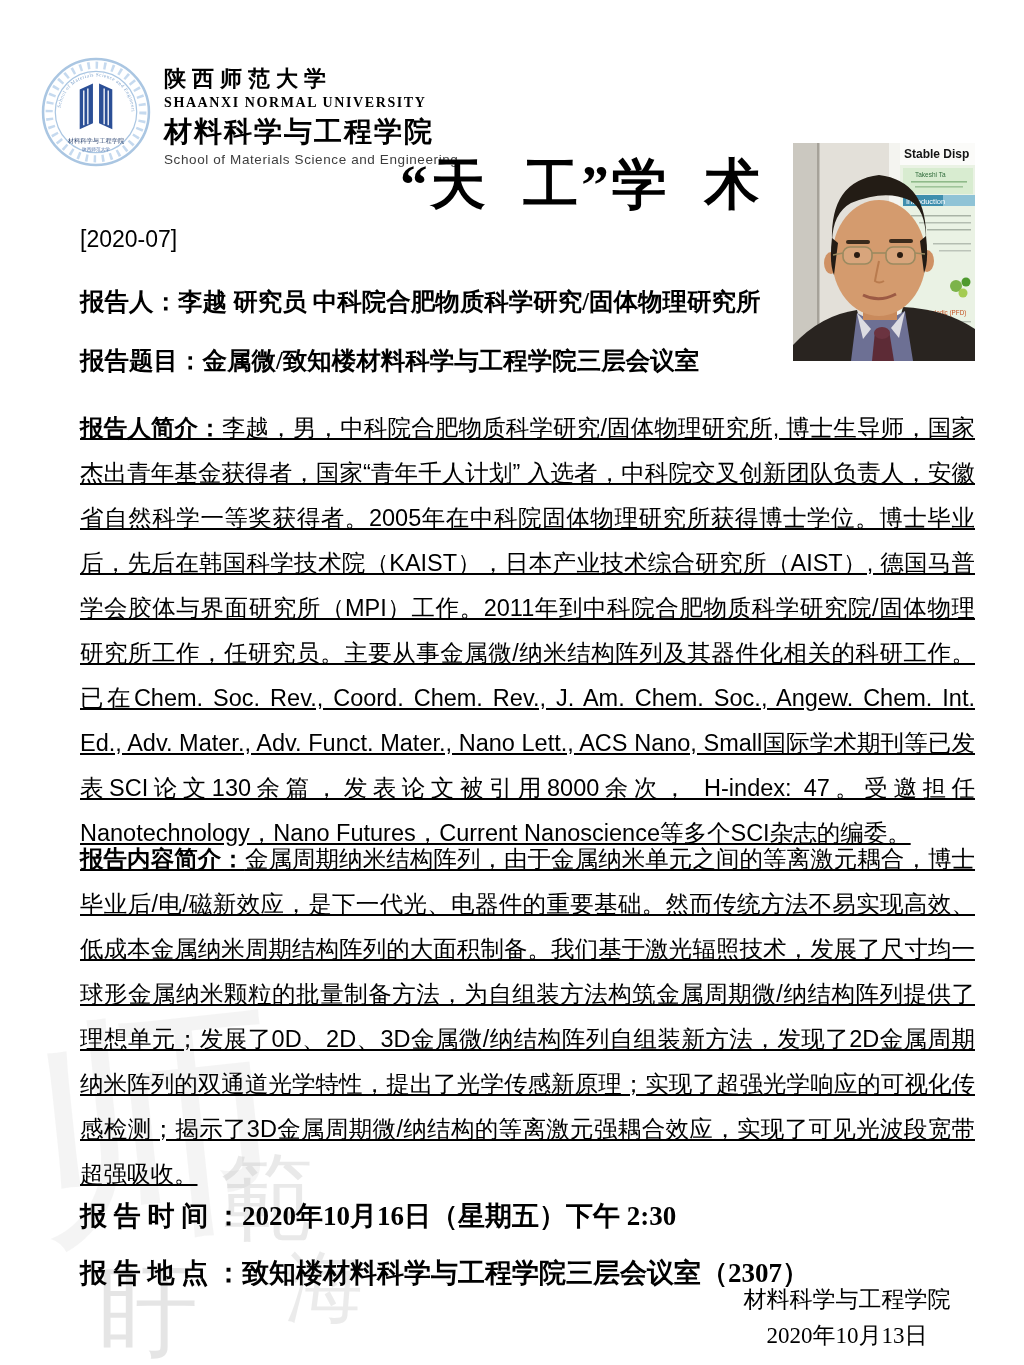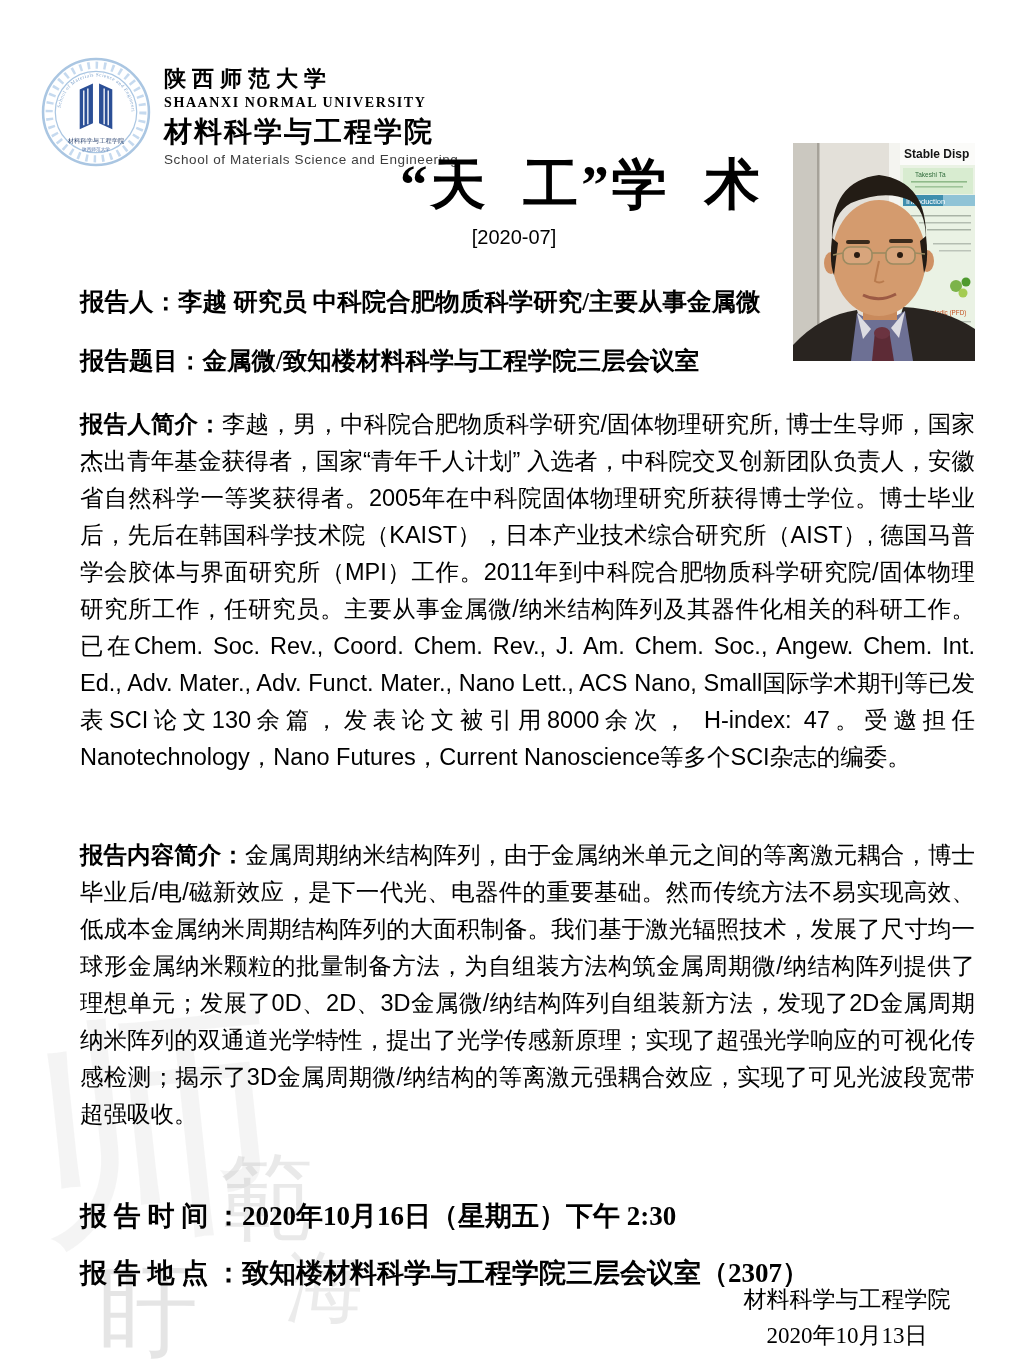--- a/index.html
+++ b/index.html
@@ -18,31 +18,31 @@
            font-family:"Liberation Serif","DejaVu Serif",serif;}
   .univ-en{font-size:14px;font-weight:bold;letter-spacing:1.6px;margin-top:1px;
            font-family:"Liberation Serif","DejaVu Serif",serif;}
   .school-cn{font-size:28px;font-weight:bold;letter-spacing:2px;margin-top:2px;
              font-family:"Liberation Sans","DejaVu Sans",sans-serif;}
   .school-en{font-size:13.5px;color:#3d3d3d;letter-spacing:0.6px;margin-top:1px;
              font-family:"Liberation Sans","DejaVu Sans",sans-serif;}
   
   .title{position:absolute;left:80px;top:148px;width:868px;text-align:right;
          font-size:55px;font-weight:bold;letter-spacing:3px;word-spacing:18px;white-space:nowrap;}
-  .issue{position:absolute;left:80px;top:226px;width:868px;text-align:center;
-         font-size:20px;font-family:"Liberation Sans","DejaVu Sans",sans-serif;}
+  .issue{position:absolute;left:80px;top:226px;width:868px;text-align:left;
+         font-size:23px;font-family:"Liberation Sans","DejaVu Sans",sans-serif;}
   
   .photo{position:absolute;left:793px;top:143px;width:182px;height:218px;}
   
   .speaker{position:absolute;left:80px;top:285px;width:710px;font-weight:bold;font-size:24.5px;}
   .speaker .ln{margin:0 0 26px 0;white-space:nowrap;}
   
   .par{position:absolute;left:80px;width:895px;text-align:justify;
-       font-size:23.5px;line-height:37px;
-       font-family:"Liberation Sans",serif;}
+       font-size:23.5px;line-height:45px;
+       font-family:"Liberation Sans",serif;text-decoration:underline;}
   .par b{font-family:"Liberation Sans",serif;}
   #bio{top:382px;}
   #abstract{top:813px;}
   
   .sched{position:absolute;left:80px;width:880px;font-weight:bold;font-size:27px;white-space:nowrap;margin-top:26px;}
   #sched-time{top:1172px;}
   #sched-place{top:1229px;}
   
   .welcome{position:absolute;left:250px;top:1289px;width:490px;text-align:center;
            font-size:46px;font-weight:bold;letter-spacing:1px;white-space:nowrap;
@@ -145,21 +145,21 @@
         <line x1="50" y1="110" x2="40" y2="112" stroke="#9a8a60" stroke-width="1.4"></line>
         <line x1="122" y1="110" x2="132" y2="111" stroke="#9a8a60" stroke-width="1.4"></line>
         <circle cx="64" cy="112" r="3" fill="#2a1c12"></circle>
         <circle cx="107" cy="112" r="3" fill="#2a1c12"></circle>
         <path d="M86,118 Q83,132 82,138 Q86,141 91,138" fill="none" stroke="#b97b4e" stroke-width="2"></path>
         <path d="M70,152 Q86,160 103,151" fill="none" stroke="#9c5a44" stroke-width="3"></path>
       </g>
     </svg>
 
     <div class="speaker">
-      <p class="ln">报告人：李越 研究员 中科院合肥物质科学研究/主要从事金属微</p>
+      <p class="ln">报告人：李越 研究员 中科院合肥物质科学研究/固体物理研究所</p>
       <p class="ln">报告题目：金属微/致知楼材料科学与工程学院三层会议室</p>
     </div>
 
     <p class="par" id="bio"><b>报告人简介：</b><span>李越，男，中科院合肥物质科学研究/固体物理研究所, 博士生导师，国家杰出青年基金获得者，国家“青年千人计划” 入选者，中科院交叉创新团队负责人，安徽省自然科学一等奖获得者。2005年在中科院固体物理研究所获得博士学位。博士毕业后，先后在韩国科学技术院（KAIST），日本产业技术综合研究所（AIST）, 德国马普学会胶体与界面研究所（MPI）工作。2011年到中科院合肥物质科学研究院/固体物理研究所工作，任研究员。主要从事金属微/纳米结构阵列及其器件化相关的科研工作。已在Chem. Soc. Rev., Coord. Chem. Rev., J. Am. Chem. Soc., Angew. Chem. Int. Ed., Adv. Mater., Adv. Funct. Mater., Nano Lett., ACS Nano, Small国际学术期刊等已发表SCI论文130余篇，发表论文被引用8000余次， H-index: 47。受邀担任Nanotechnology，Nano Futures，Current Nanoscience等多个SCI杂志的编委。</span></p>
 
     <p class="par" id="abstract"><b>报告内容简介：</b><span>金属周期纳米结构阵列，由于金属纳米单元之间的等离激元耦合，博士毕业后/电/磁新效应，是下一代光、电器件的重要基础。然而传统方法不易实现高效、低成本金属纳米周期结构阵列的大面积制备。我们基于激光辐照技术，发展了尺寸均一球形金属纳米颗粒的批量制备方法，为自组装方法构筑金属周期微/纳结构阵列提供了理想单元；发展了0D、2D、3D金属微/纳结构阵列自组装新方法，发现了2D金属周期纳米阵列的双通道光学特性，提出了光学传感新原理；实现了超强光学响应的可视化传感检测；揭示了3D金属周期微/纳结构的等离激元强耦合效应，实现了可见光波段宽带超强吸收。</span></p>
 
     <div class="sched" id="sched-time"><span>报 告 时 间 ：</span><span>2020年10月16日（星期五）下午 2:30</span></div>
     <div class="sched" id="sched-place"><span>报 告 地 点 ：</span><span>致知楼材料科学与工程学院三层会议室（2307）</span></div>
 

